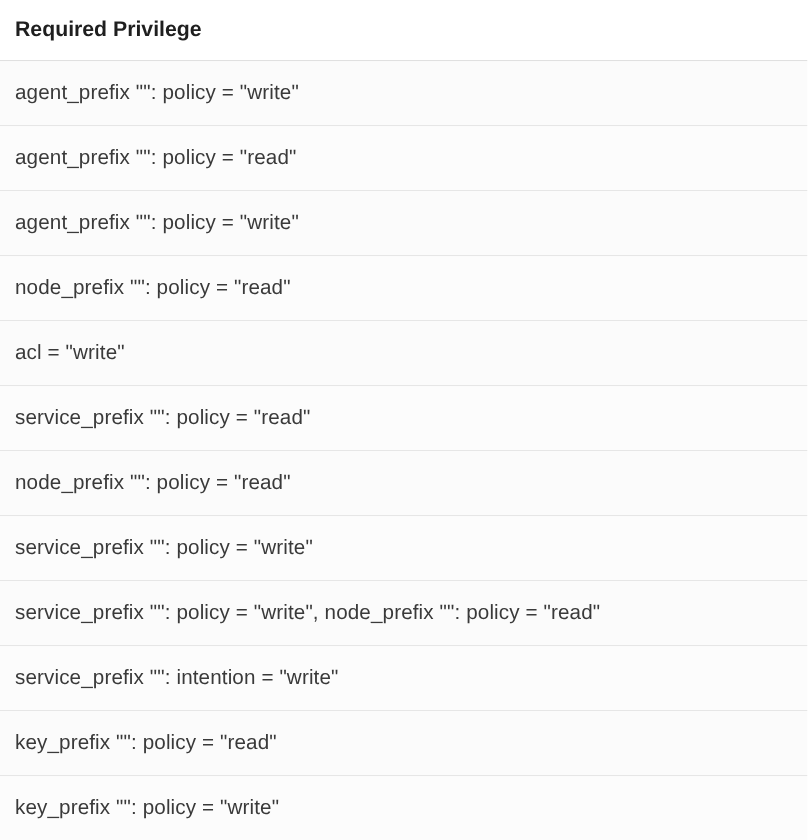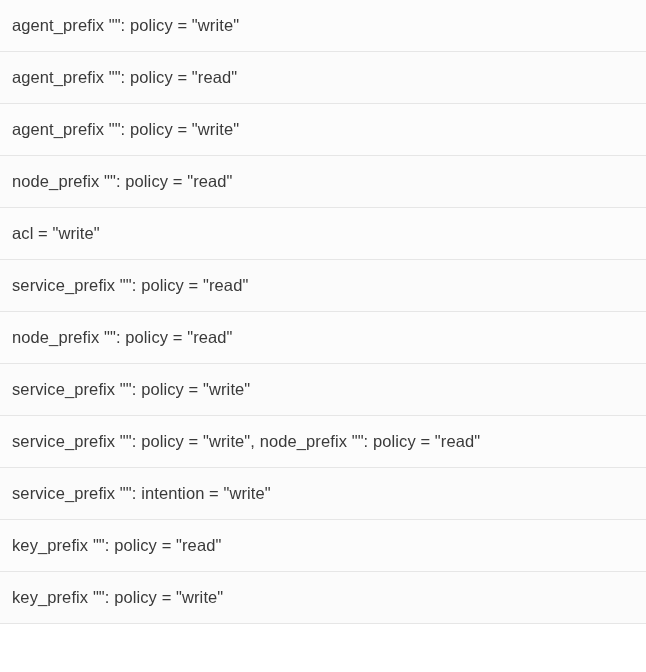--- a/index.html
+++ b/index.html
@@ -32,20 +32,21 @@
     letter-spacing: 0.1px;
   }
   .row:nth-child(odd) {
     background: #fcfcfc;
   }
 </style>
 </head>
 <body>
 
 <div class="container">
+  <div class="header">Required Privilege</div>
   <div class="row">agent_prefix "": policy = "write"</div>
   <div class="row">agent_prefix "": policy = "read"</div>
   <div class="row">agent_prefix "": policy = "write"</div>
   <div class="row">node_prefix "": policy = "read"</div>
   <div class="row">acl = "write"</div>
   <div class="row">service_prefix "": policy = "read"</div>
   <div class="row">node_prefix "": policy = "read"</div>
   <div class="row">service_prefix "": policy = "write"</div>
   <div class="row">service_prefix "": policy = "write", node_prefix "": policy = "read"</div>
   <div class="row">service_prefix "": intention = "write"</div>

